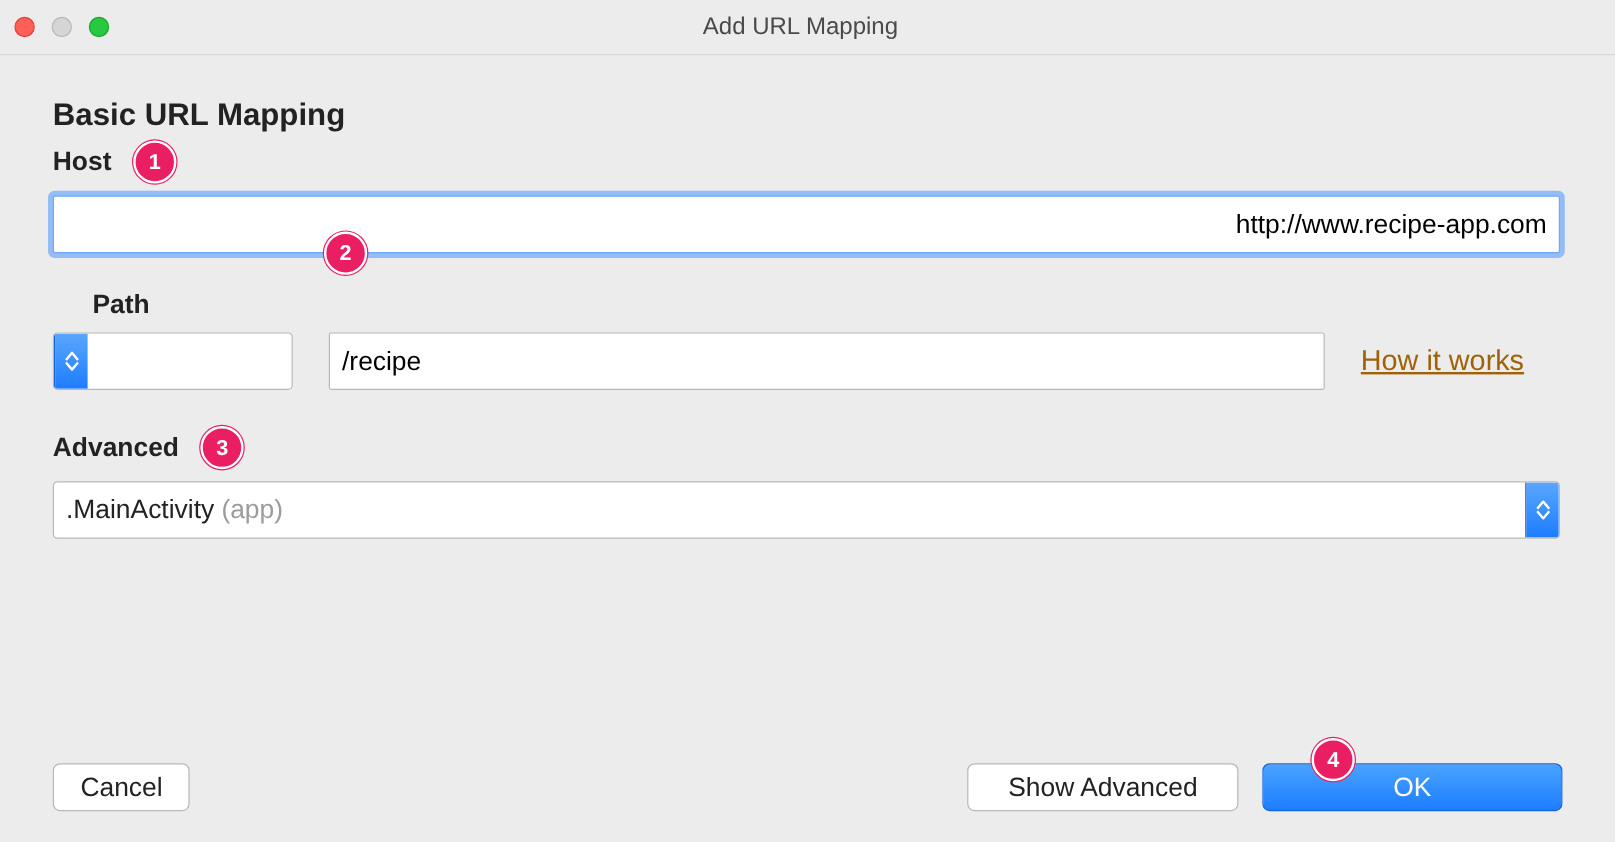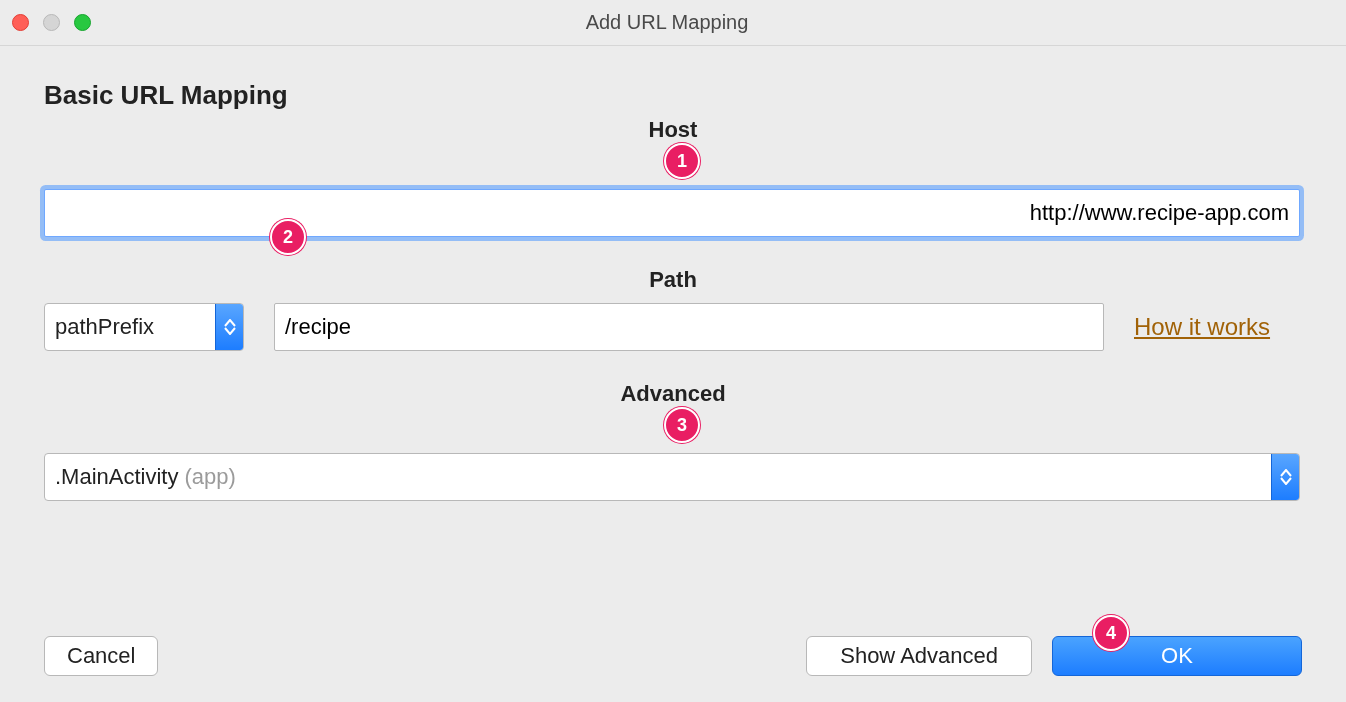--- a/index.html
+++ b/index.html
@@ -17,21 +17,21 @@
   .tl.green{background:#28c840;border:1px solid #17a52e;}
   .window-title{position:absolute;left:0;right:12px;text-align:center;
     font-size:20px;color:#4a4a4a;font-weight:400;pointer-events:none;}
 
   .content{padding:34px 44px 24px 44px;}
 
   h1.section{font-size:26px;font-weight:700;margin:0 0 6px 0;color:#222;}
   .subtitle{font-size:22px;color:#222;margin-bottom:28px;}
 
   .field-label{font-size:22px;font-weight:600;color:#222;margin-bottom:10px;
-    display:flex;align-items:center;flex-direction:column;}
+    display:flex;align-items:center;}
   .group{margin-bottom:30px;position:relative;}
 
   
   .badge{display:inline-flex;width:36px;height:36px;border-radius:50%;
     background:#e91e63;color:#fff;font-size:18px;font-weight:600;
     align-items:center;justify-content:center;margin-left:18px;
     border:2px solid #fff;box-shadow:0 0 0 1px #e91e63;}
   .badge.over{position:absolute;z-index:5;}
 
   
@@ -86,27 +86,26 @@
 
   <div class="group">
     <div class="field-label">
       <span>Host</span>
       <span class="badge">1</span>
     </div>
     <input class="txt focused host-input" value="http://www.recipe-app.com" style="">
   </div>
 
   <div class="group">
-    <div class="field-label" style="margin-bottom:10px;">
+    <div class="field-label" style="margin-bottom:10px;margin-left:33px;">
       <span>Path</span>
     </div>
     <span class="badge over" style="left:208px;top:-48px;">2</span>
     <div class="pathrow">
       <div class="macselect pathtype">
-        <div class="val">pathPrefix</div>
         <div class="stepper">
           <svg width="12" height="8" viewBox="0 0 12 8">
               <path d="M1 7 L6 1 L11 7" fill="none" stroke="#fff" stroke-width="2"></path>
             </svg>
           <svg width="12" height="8" viewBox="0 0 12 8">
               <path d="M1 1 L6 7 L11 1" fill="none" stroke="#fff" stroke-width="2"></path>
             </svg>
         </div>
       </div>
       <input class="txt path-input" value="/recipe" style="">

